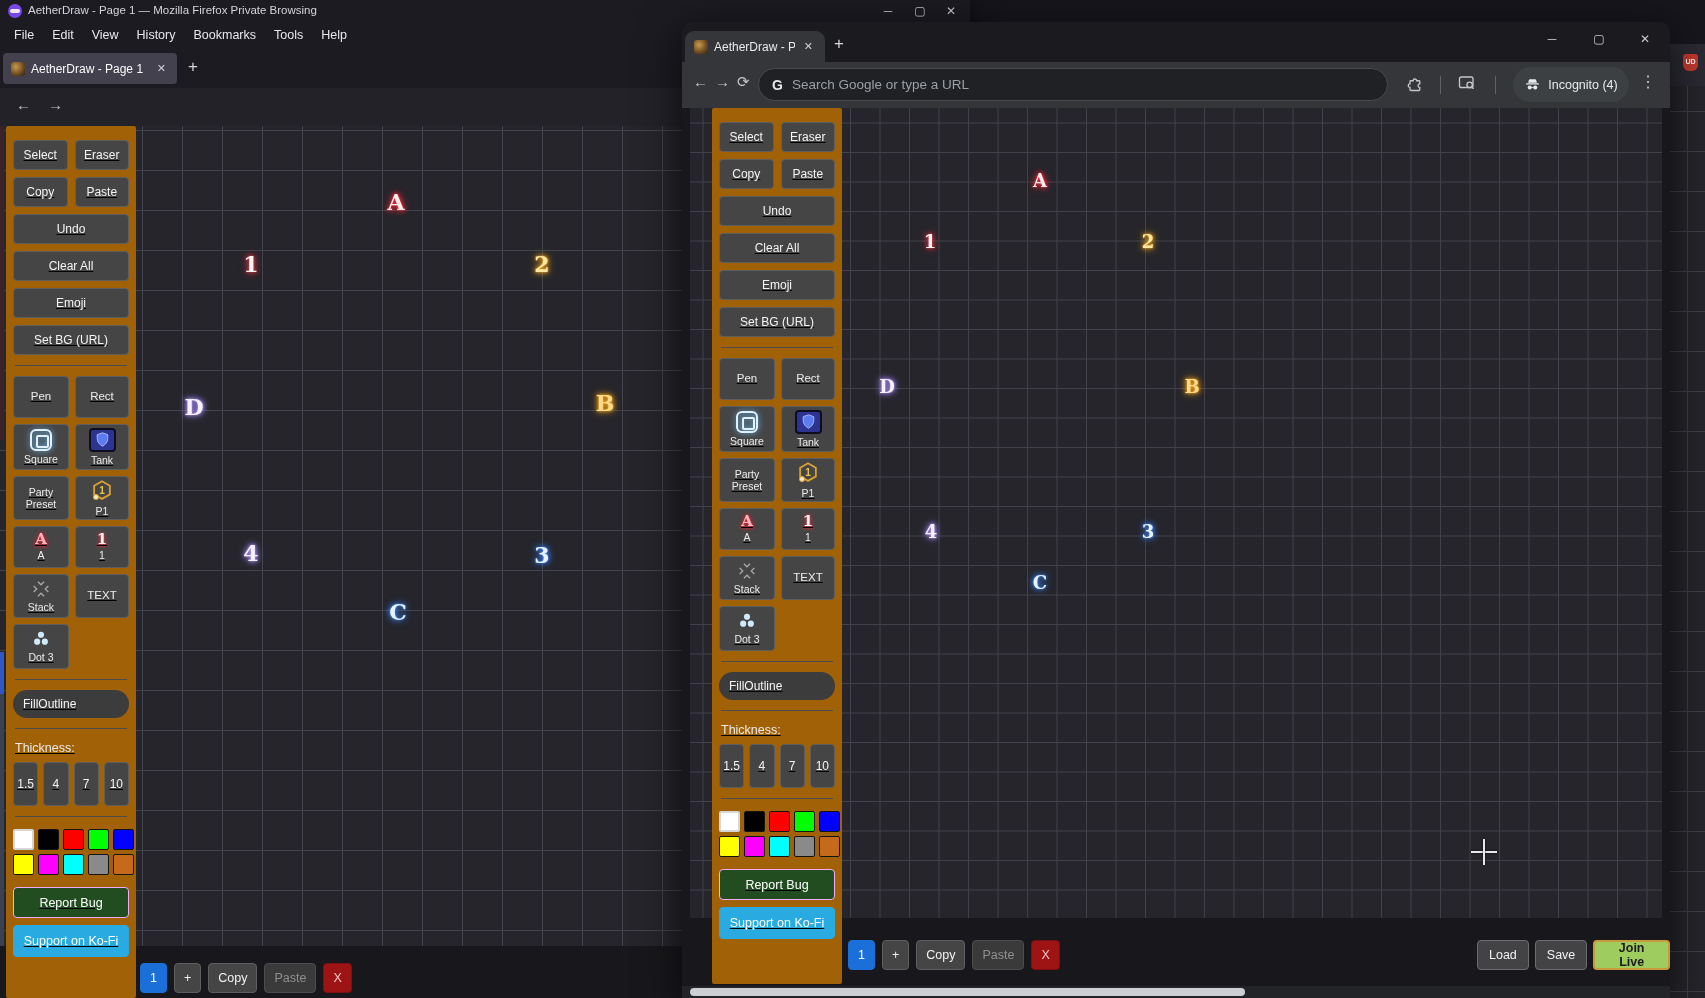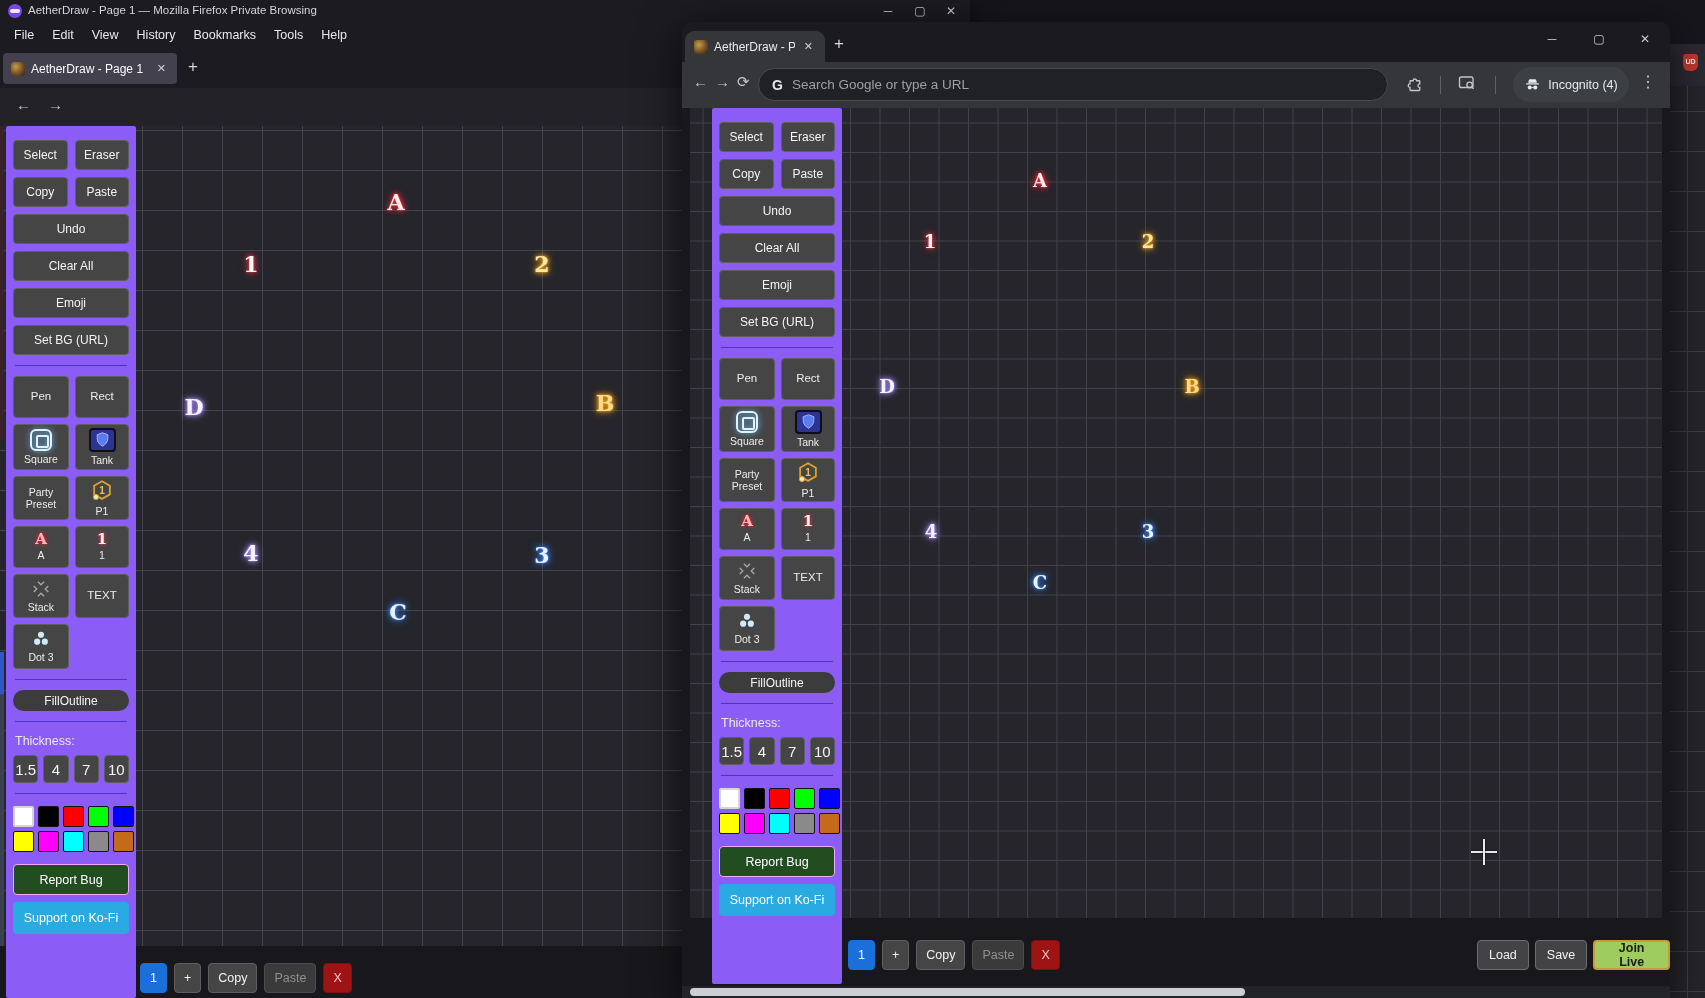--- a/index.html
+++ b/index.html
@@ -71,47 +71,47 @@
     background-image:linear-gradient(#41414a 1px, transparent 1px), linear-gradient(90deg,#41414a 1px, transparent 1px);
     background-size:29.5px 29.5px; background-position:12.5px 14.5px; }
   .cr-hscroll { position:absolute; left:0; top:878px; width:988px; height:12px; background:#232428; }
   .cr-hthumb { position:absolute; left:8px; top:2px; width:555px; height:8px; border-radius:4px; background:#ccd0d4; }
   .crosshair { position:absolute; width:26px; height:26px; }
   .crosshair:before, .crosshair:after { content:""; position:absolute; background:#e8e8ee; box-shadow:0 0 2px #000; }
   .crosshair:before { left:0; top:12px; width:26px; height:2px; }
   .crosshair:after { left:12px; top:0; width:2px; height:26px; }
 
   
-  .sidebar { position:absolute; width:130px; background:#8b5cf6; padding:14px 7px 10px 7px;
-    display:flex; flex-direction:column; border-radius:2px; }
+  .sidebar { position:absolute; width:130px; background:#a16207; padding:14px 7px 10px 7px;
+    display:flex; flex-direction:column; border-radius:2px;text-decoration:underline; }
   .sb-div { height:1px; background:#4c4c4c; margin:10px 2px; flex:0 0 auto; }
   .btn { background:#454545; border:1px solid #5e5e5e; border-radius:4px; color:#f4f4f4; font-size:12px;
     font-family:"Liberation Sans",sans-serif; display:flex; align-items:center; justify-content:center; }
   .sb-actions { display:grid; grid-template-columns:1fr 1fr; gap:7px; }
   .sb-actions .btn { height:30px; }
   .sb-actions .wide { grid-column:span 2; }
   .sb-tools { display:grid; grid-template-columns:1fr 1fr; gap:6px; }
   .tool { flex-direction:column; gap:2px; font-size:10.5px; padding:3px 1px; }
   .tool .tlabel { font-size:10.5px; color:#ececec; line-height:1.15; text-align:center; }
   .tool .big { font-size:11.5px; }
   .h42{height:42px}.h46{height:46px}.h44{height:44px}.h45{height:45px}
   .icon-sq { width:22px; height:22px; border:2.5px solid #e2f1ff; border-radius:6px; position:relative;
     filter:drop-shadow(0 0 3px #6fc4ff); }
   .icon-sq:after { content:""; position:absolute; left:4px; top:4px; width:9px; height:9px; border:2px solid #e2f1ff; border-radius:2px; }
   .tank-tile { width:27px; height:26px; background:#2c3390; border:2px solid #0d0d1e; border-radius:4px;
     display:flex; align-items:center; justify-content:center; }
   .mark-mini { font-family:"DejaVu Serif", serif; font-weight:bold; font-size:15px; line-height:1; }
   .mini-a { color:#ffb9be; text-shadow:0 0 2px #f5222f,0 0 5px #f5222f; }
   .mini-1 { color:#fff1f1; text-shadow:0 0 2px #d93540,0 0 5px #d93540; }
-  .sb-pill { background:#3c3c3c; border-radius:15px; height:21px; display:flex; align-items:center; justify-content:center;
+  .sb-pill { background:#3c3c3c; border-radius:15px; height:28px; display:flex; align-items:center; justify-content:flex-start;
     padding:0 10px; flex:0 0 auto; }
   .sb-pill span { font-size:12px; color:#f5f5f5; }
   .sb-thick-label { font-size:12.5px; color:#eaeaea; margin:2px 2px 7px 2px; }
   .sb-thick-row { display:flex; gap:5px; }
-  .sb-thick-row .btn { height:28px; flex:1; font-size:15px; }
+  .sb-thick-row .btn { height:44px; flex:1; font-size:12px; }
   .sb-palette { display:grid; grid-template-columns:repeat(5,1fr); gap:4px; margin-top:2px; }
   .swatch { width:21px; height:21px; border:1px solid #141414; border-radius:2px; }
   .swatch.sel { border:2px solid #d6d6d6; }
   .sb-report { height:31px; margin-top:12px; background:#214d21; border:1px solid #f0abfc; border-radius:4px;
     color:#fff; font-size:12.5px; }
   .sb-kofi { height:32px; margin-top:7px; background:#29abe2; border:1px solid #29abe2; border-radius:4px;
     color:#fff; font-size:12.5px; }
 
   
   .pagebar { position:absolute; display:flex; gap:7px; align-items:center; }

